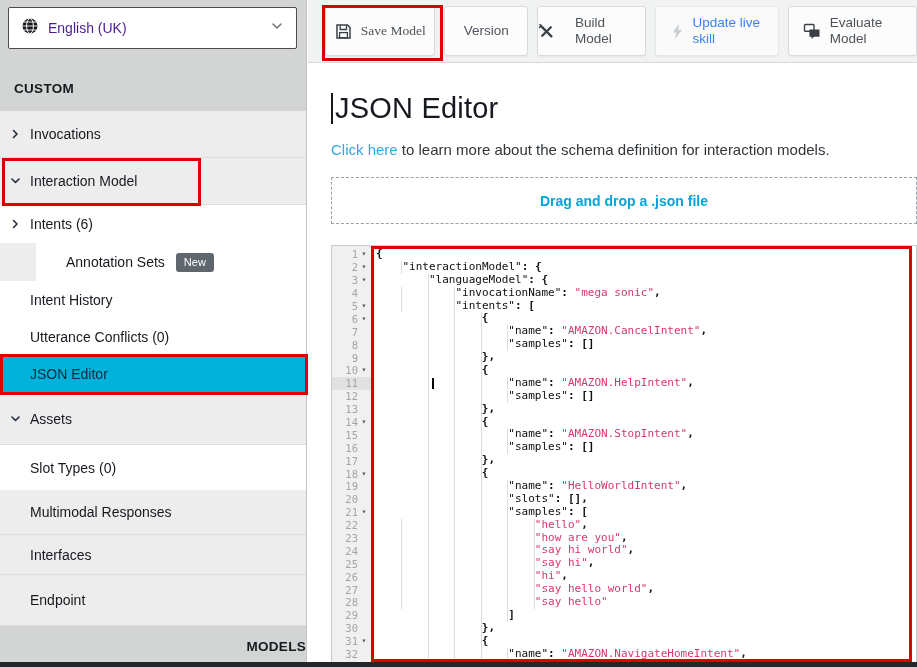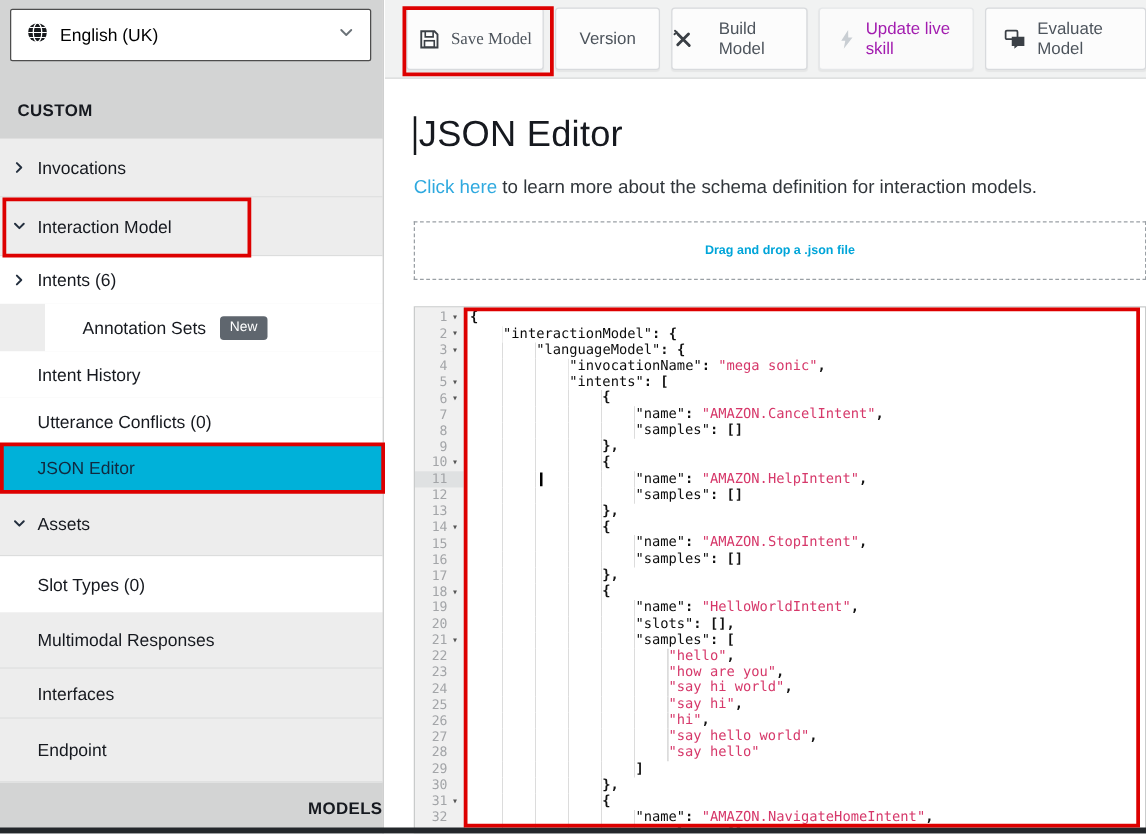--- a/index.html
+++ b/index.html
@@ -4,48 +4,48 @@
 <style>
   * { box-sizing: border-box; margin: 0; padding: 0; }
   html,body { background:#fff; }
   body { font-family: "Liberation Sans", "DejaVu Sans", sans-serif; }
   .app { position:relative; width:917px; height:667px; overflow:hidden; background:#fff; }
 
   
   .sidebar { position:absolute; left:0; top:0; width:307px; height:667px; background:#ededed; border-right:1px solid #c3c5c5; }
   .side-band-top { height:111px; background:#d3d4d4; position:relative; }
   .lang-select { position:absolute; left:8px; top:7px; width:289px; height:42px; background:#fff; border:1px solid #4d4d4d; border-radius:2px; display:flex; align-items:center; padding:0 12px; cursor:pointer; }
-  .lang-select .label { font-size:14px; color:#000000; margin-left:9px; flex:1; }
+  .lang-select .label { font-size:14px; color:#4c1d95; margin-left:9px; flex:1; }
   .section-header { font-size:13.5px; font-weight:bold; color:#16191f; letter-spacing:.3px; padding-left:14px; }
   .side-band-top .section-header { position:absolute; left:0; bottom:15px; }
   .side-item { position:relative; display:flex; align-items:center; padding-left:30px; font-size:14px; color:#16191f; cursor:pointer; }
   .side-item .chev { position:absolute; left:10px; top:50%; transform:translateY(-50%); display:flex; }
   .side-item.top { background:#ededed; border-bottom:1px solid #dcdddd; }
   .side-item.sub { background:#ffffff; }
   .side-item.selected { background:var(--selected-bg,#00b1d9); color:#11293f; font-weight:400; }
   .new-badge { margin-left:11px; background:#5f666e; color:#fff; font-size:11px; padding:3px 8px 4px; border-radius:3px; }
   .side-band-models { height:40px; background:#d3d4d4; display:flex; align-items:center;justify-content:flex-end; }
 
   
   .main { position:absolute; left:308px; top:0; width:609px; height:667px; background:#fff; overflow:hidden; }
   .toolbar { position:absolute; left:0; top:0; width:100%; height:63px; background:#f1f2f2; border-bottom:1px solid #d7d9d9; display:flex; align-items:center; gap:9px; padding-left:17px; }
   .tbtn { height:50px; background:#fcfcfc; border:1px solid #d8dadd; border-radius:3px; display:flex; align-items:center; justify-content:center; gap:9px; cursor:pointer; box-shadow:0 1px 1px rgba(0,0,0,.05); }
   .tbtn .btn-label { font-size:13.5px; line-height:1.18; color:#4d545c; max-width:72px; }
   .tbtn .btn-icon { display:flex; color:#3b4046; }
   .tbtn.disabled { background:#fafafa; border-color:#e5e7e9; cursor:default; }
-  .tbtn.disabled .btn-label { color:#a21caf; }
+  .tbtn.disabled .btn-label { color:#3b82f6; }
   .tbtn.disabled .btn-icon { color:#c9ced3; }
 
   .page-title-row { position:absolute; left:23px; top:92px; display:flex; align-items:center; }
   .title-caret { display:inline-block; width:2px; height:31px; background:#15181c; margin-right:2px; }
   .page-title { font-size:29px; font-weight:400; color:#16191f; letter-spacing:.2px; }
   .subtitle { position:absolute; left:23px; top:141px; font-size:15px; color:#31363b; }
   .subtitle a { color:#2fa9df; text-decoration:none; cursor:pointer; }
   .dropzone { position:absolute; left:23px; top:177px; width:586px; height:47px; border:1px dashed #9aa0a5; display:flex; align-items:center; justify-content:center; background:#fff; cursor:pointer; }
-  .dropzone .dz-label { font-size:10px; font-weight:bold; color:var(--accent,#00a5d9); }
+  .dropzone .dz-label { font-size:14px; font-weight:bold; color:var(--accent,#00a5d9); }
 
   
   .editor { position:absolute; left:23px; top:245px; width:586px; height:422px; border:1px solid #c9cbcb; display:flex; font-family:"DejaVu Sans Mono", monospace; background:#fff; overflow:hidden; }
   .gutter { width:40px; background:#f0f0f0; border-right:1px solid #d5d5d5; padding-top:2px; flex:none; }
   .gutter-line { height:12.9px; display:flex; align-items:center; justify-content:flex-end; padding-right:1px; }
   .gutter-line .num { font-size:10.5px; color:#a3a5a8; text-align:right; }
   .gutter-line .fold { width:12px; font-size:8px; color:#555; text-align:center; line-height:1; }
   .gutter-line.active { background:#dfe1e2; }
   .code { flex:1; padding-top:2px; overflow:hidden; }
   .code-line { height:12.9px; line-height:12.9px; font-size:11px; white-space:pre; position:relative; padding-left:4px; color:#141414; }

